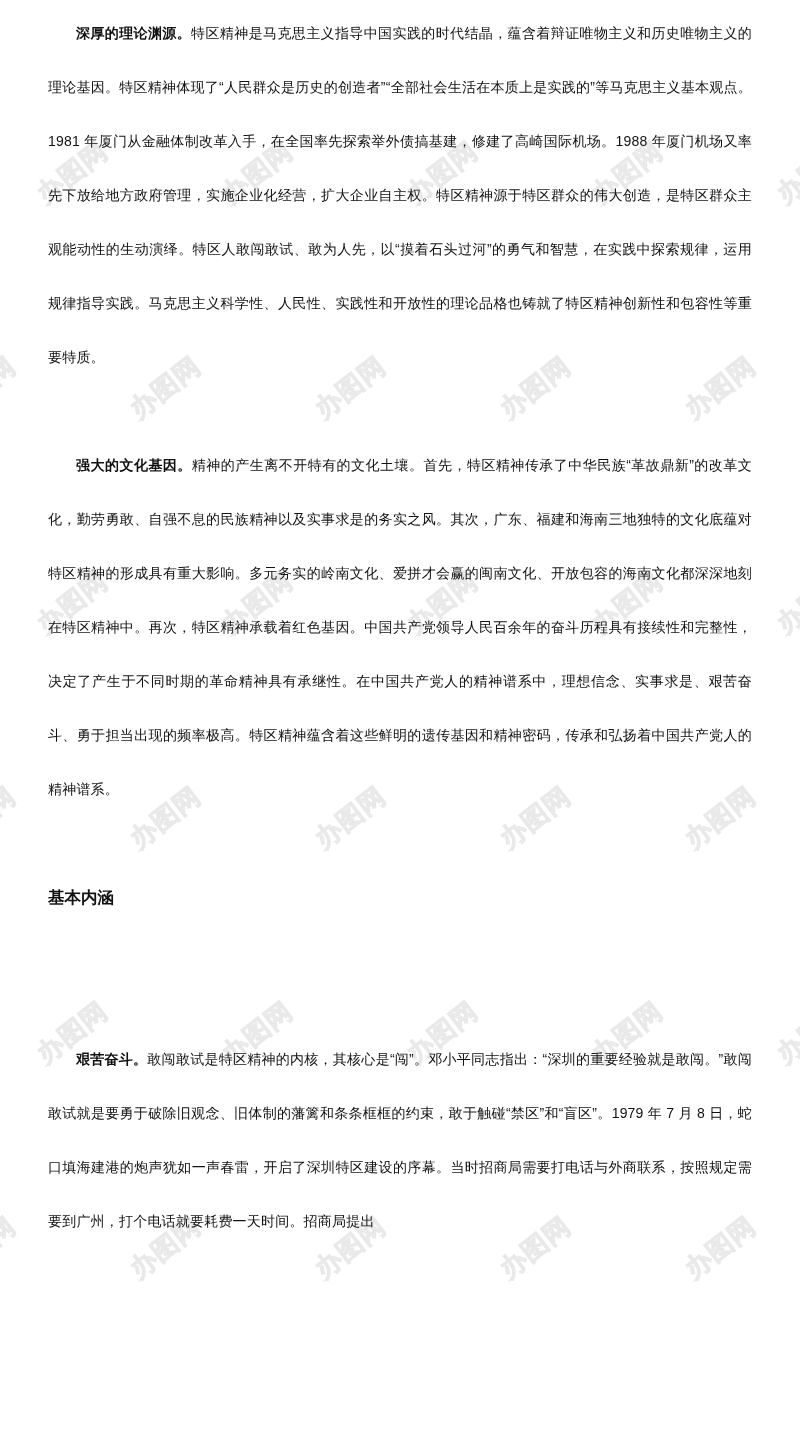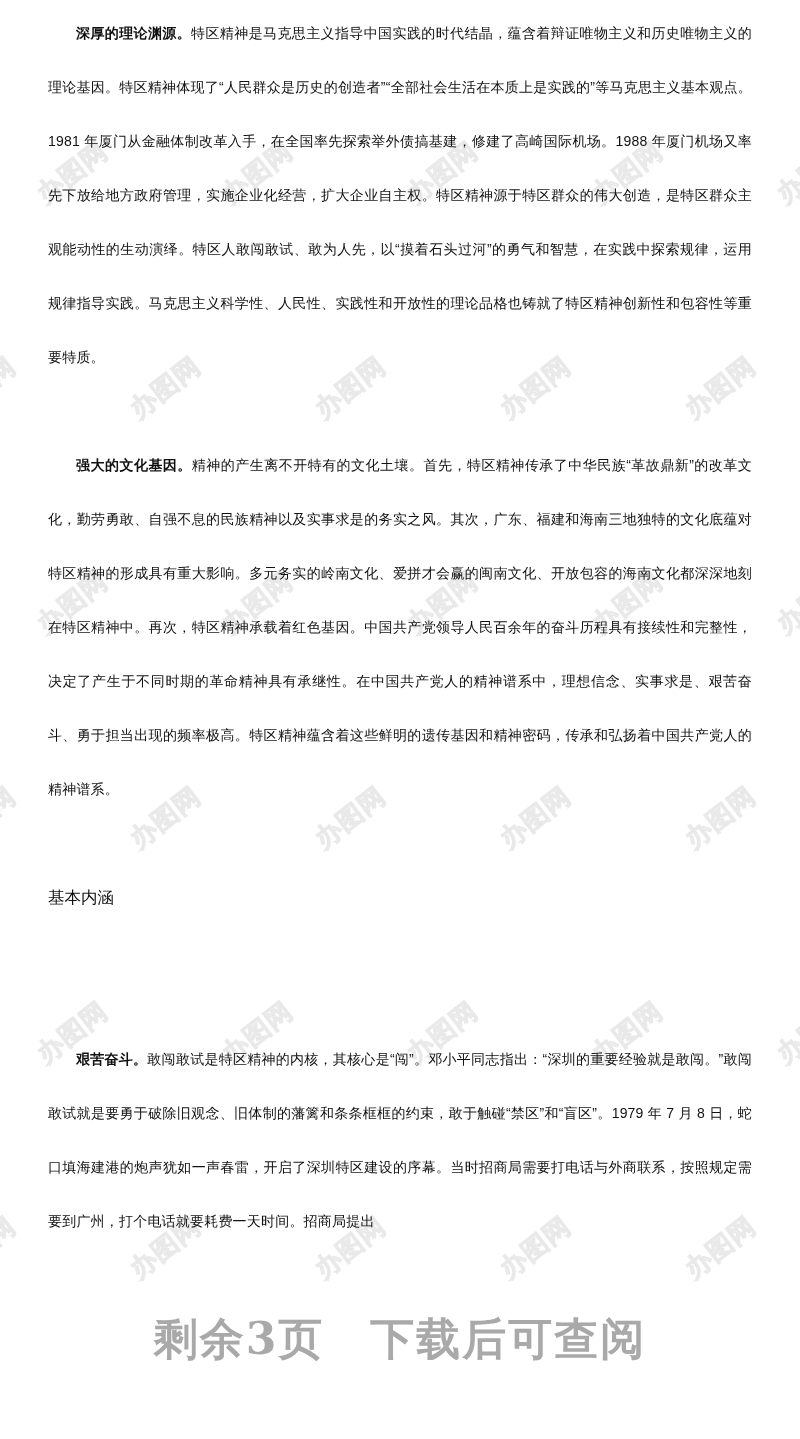--- a/index.html
+++ b/index.html
@@ -66,21 +66,21 @@
     text-indent: 2em;
   }
   .lead {
     font-weight: 700;
   }
   .heading {
     margin: 0;
     padding: 0 48px;
     font-size: 16.5px;
     line-height: 54px;
-    font-weight: 400;
+    font-weight: 700;
     color: #111111;
   }
   .spacer-line { height: 54px; }
 
   
   #footer {
     position: absolute;
     left: 0;
     right: 0;
     top: 1310px;
@@ -139,17 +139,14 @@
       <p class="para indent"><span class="lead">深厚的理论渊源。</span><span>特区精神是马克思主义指导中国实践的时代结晶，蕴含着辩证唯物主义和历史唯物主义的理论基因。特区精神体现了“人民群众是历史的创造者”“全部社会生活在本质上是实践的”等马克思主义基本观点。1981 年厦门从金融体制改革入手，在全国率先探索举外债搞基建，修建了高崎国际机场。1988 年厦门机场又率先下放给地方政府管理，实施企业化经营，扩大企业自主权。特区精神源于特区群众的伟大创造，是特区群众主观能动性的生动演绎。特区人敢闯敢试、敢为人先，以“摸着石头过河”的勇气和智慧，在实践中探索规律，运用规律指导实践。马克思主义科学性、人民性、实践性和开放性的理论品格也铸就了特区精神创新性和包容性等重要特质。</span></p>
       <div class="spacer-line"></div>
       <p class="para indent"><span class="lead">强大的文化基因。</span><span>精神的产生离不开特有的文化土壤。首先，特区精神传承了中华民族“革故鼎新”的改革文化，勤劳勇敢、自强不息的民族精神以及实事求是的务实之风。其次，广东、福建和海南三地独特的文化底蕴对特区精神的形成具有重大影响。多元务实的岭南文化、爱拼才会赢的闽南文化、开放包容的海南文化都深深地刻在特区精神中。再次，特区精神承载着红色基因。中国共产党领导人民百余年的奋斗历程具有接续性和完整性，决定了产生于不同时期的革命精神具有承继性。在中国共产党人的精神谱系中，理想信念、实事求是、艰苦奋斗、勇于担当出现的频率极高。特区精神蕴含着这些鲜明的遗传基因和精神密码，传承和弘扬着中国共产党人的精神谱系。</span></p>
       <div class="spacer-line"></div>
       <div class="heading">基本内涵</div>
       <div class="spacer-line"></div>
       <div class="spacer-line"></div>
       <p class="para indent"><span class="lead">艰苦奋斗。</span><span>敢闯敢试是特区精神的内核，其核心是“闯”。邓小平同志指出：“深圳的重要经验就是敢闯。”敢闯敢试就是要勇于破除旧观念、旧体制的藩篱和条条框框的约束，敢于触碰“禁区”和“盲区”。1979 年 7 月 8 日，蛇口填海建港的炮声犹如一声春雷，开启了深圳特区建设的序幕。当时招商局需要打电话与外商联系，按照规定需要到广州，打个电话就要耗费一天时间。招商局提出</span></p>
     </div>
 
-  <div id="footer">
-    <span class="f-text">剩余3页　下载后可查阅</span>
-  </div>
 
 </div>
 
 </body></html>

